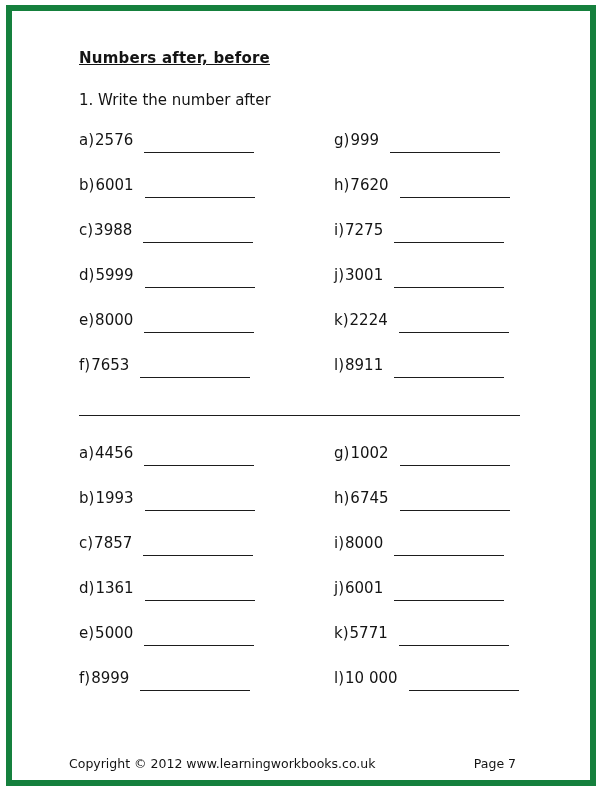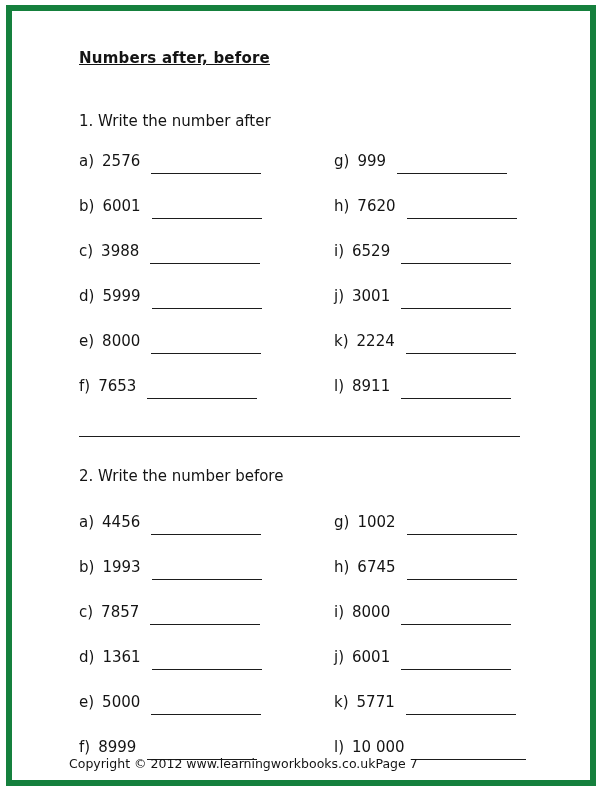--- a/index.html
+++ b/index.html
@@ -24,59 +24,60 @@
   }
   .title {
     display: inline-block;
     margin-top: 38px;
     font-size: 15px;
     font-weight: bold;
     text-decoration: underline;
     letter-spacing: 0.2px;
   }
   .heading {
-    margin-top: 45px;
+    margin-top: 24px;
     font-size: 15px;
   }
   .heading2 { margin-top: 30px; }
   .items-grid {
     display: grid;
     grid-template-columns: 255px 1fr;
     margin-top: 8px;
   }
   .items-grid.second { margin-top: 14px; }
   .col { display: flex; flex-direction: column; }
   .item {
     height: 45px;
     display: flex;
     align-items: center;
     font-size: 15px;
     white-space: nowrap;
   }
-  .item .num { margin-left: 8px; }
+  .item .num { margin-left: 1px; }
   .blank {
     display: inline-block;
     width: 110px;
     height: 16px;
     margin-left: 11px;
     margin-top: 10px;
     border-bottom: 1.7px solid #1d1d1d;
   }
   .divider {
     margin-top: 28px;
     width: 441px;
     height: 0;
     border-bottom: 1.7px solid #1d1d1d;
   }
   .footer {
     position: absolute;
     left: 57px;
     right: 74px;
     bottom: 9px;
     display: flex;
+    justify-content: space-between;
     font-size: 12.5px;
   }
 </style>
 </head>
 <body>
 
 <div class="sheet">
   <div class="content">
 
     <div class="title">Numbers after, before</div>
@@ -122,21 +123,21 @@
           <span class="num">999</span>
           <span class="blank"></span>
         </div>
         <div class="item">
           <span>h)</span>
           <span class="num">7620</span>
           <span class="blank"></span>
         </div>
         <div class="item">
           <span>i)</span>
-          <span class="num">6529</span>
+          <span class="num">7275</span>
           <span class="blank"></span>
         </div>
         <div class="item">
           <span>j)</span>
           <span class="num">3001</span>
           <span class="blank"></span>
         </div>
         <div class="item">
           <span>k)</span>
           <span class="num">2224</span>
@@ -145,21 +146,20 @@
         <div class="item">
           <span>l)</span>
           <span class="num">8911</span>
           <span class="blank"></span>
         </div>
       </div>
     </div>
 
     <div class="divider"></div>
 
-    <div class="heading heading2">2. Write the number before</div>
 
     <div class="items-grid second">
       <div class="col">
         <div class="item">
           <span>a)</span>
           <span class="num">4456</span>
           <span class="blank"></span>
         </div>
         <div class="item">
           <span>b)</span>

